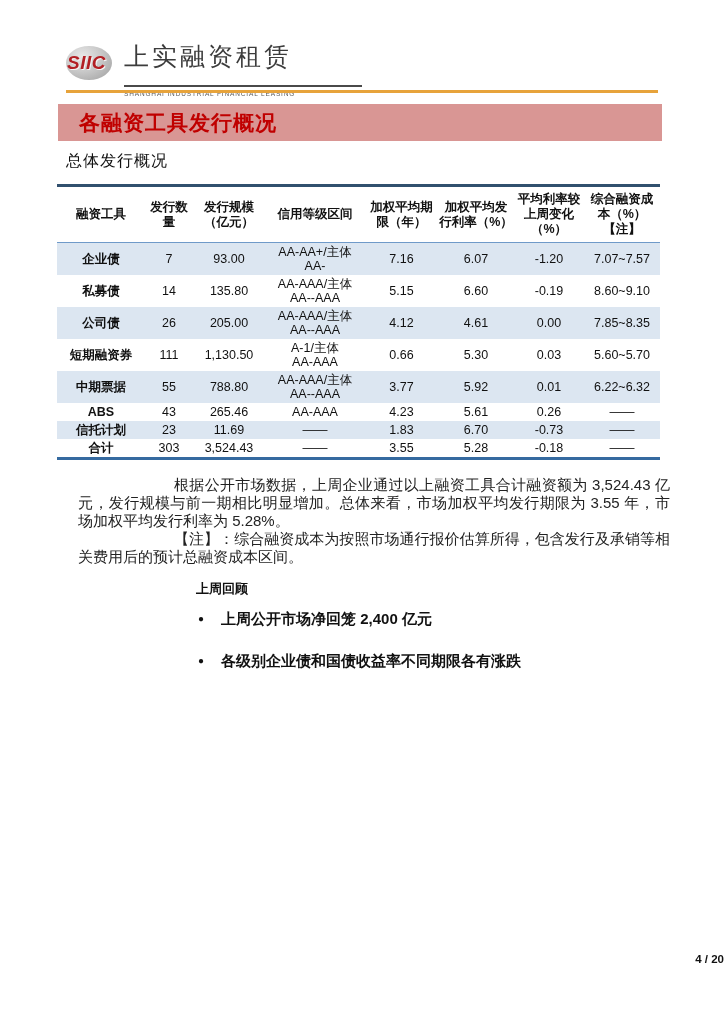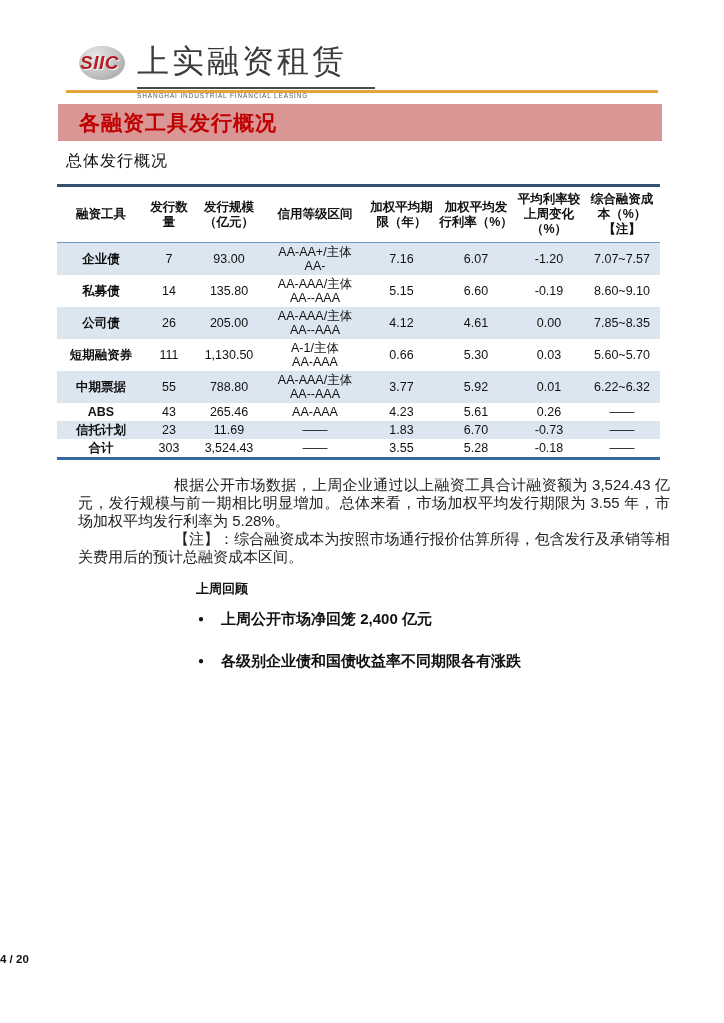--- a/index.html
+++ b/index.html
@@ -6,36 +6,36 @@
   html, body { background: #ffffff; }
   body { font-family: "Liberation Sans", "DejaVu Sans", sans-serif; color: #1a1a1a; }
   .page {
     position: relative; width: 724px; height: 1023px;
     background: #ffffff; overflow: hidden;
   }
 
   
   .logo { position: absolute; left: 64px; top: 40px; display: flex; align-items: flex-start; }
   .logo-mark {
-    position: relative; width: 52px; height: 38px; margin-top: 4px; margin-left: 13px;
+    position: relative; width: 52px; height: 38px; margin-top: 4px;
   }
   .logo-sphere {
     position: absolute; left: 2px; top: 2px; width: 46px; height: 34px;
     border-radius: 50%;
     background: radial-gradient(ellipse at 35% 30%, #e8e8e8 0%, #c9c9c9 45%, #9c9c9c 100%);
   }
   .logo-siic {
     position: absolute; left: 3px; top: 8px; width: 48px;
     font-style: italic; font-weight: 900; font-size: 19px; letter-spacing: 0.5px;
     color: #b21f24; text-shadow: 1px 1px 0 #f5f5f5;
   }
   .logo-textblock { margin-left: 8px; }
   .logo-name {
-    font-size: 32px; letter-spacing: 3px; color: #3c3c3c; font-weight: 500;
-    border-bottom: 2px solid #4a4a4a; padding-bottom: 3px;
+    font-size: 25px; letter-spacing: 3px; color: #3c3c3c; font-weight: 500;
+    border-bottom: 2px solid #4a4a4a; padding-bottom: 12px;
     font-family: "Liberation Serif", "DejaVu Serif", serif;
   }
   .logo-sub {
     margin-top: 3px; font-size: 9px; color: #5a5a5a; letter-spacing: 1.2px;
     transform: scale(0.72); transform-origin: left top; white-space: nowrap;
   }
 
   
   .gold-rule { position: absolute; left: 66px; top: 90px; width: 592px; height: 3px; background: #e7a33b; }
   .banner {
@@ -72,21 +72,21 @@
   .p-indent2 { text-indent: 112px; }
   .review-heading { font-weight: bold; font-size: 13px; padding-left: 118px; margin-top: 14px; color: #111; }
   .bullet { padding-left: 120px; font-weight: bold; color: #111; }
   .bullet.b1 { margin-top: 12px; }
   .bullet.b2 { margin-top: 24px; }
   .bullet .dot { font-size: 10px; margin-right: 17px; vertical-align: 2px; }
   .para2 { margin-top: 10px; }
   .para3 { margin-top: 8px; }
 
   
-  .footer { position: absolute; left: 0; top: 953px; width: 724px; text-align: left; font-size: 11.5px; font-weight: bold; color: #111; }
+  .footer { position: absolute; left: 0; top: 953px; width: 724px; text-align: right; font-size: 11.5px; font-weight: bold; color: #111; }
 </style>
 </head>
 <body>
 
 <div class="page">
 
   <div class="logo">
     <div class="logo-mark">
       <div class="logo-sphere"></div>
       <div class="logo-siic">SIIC</div>

